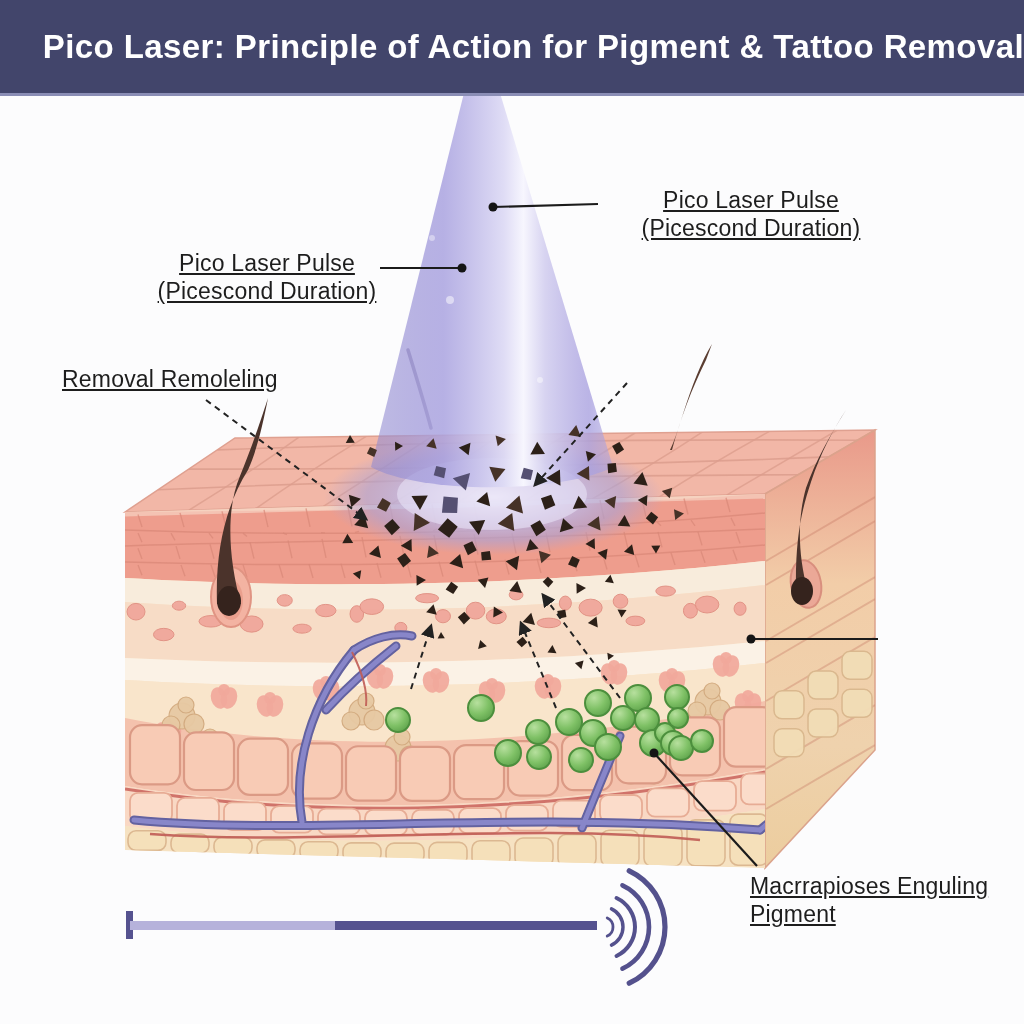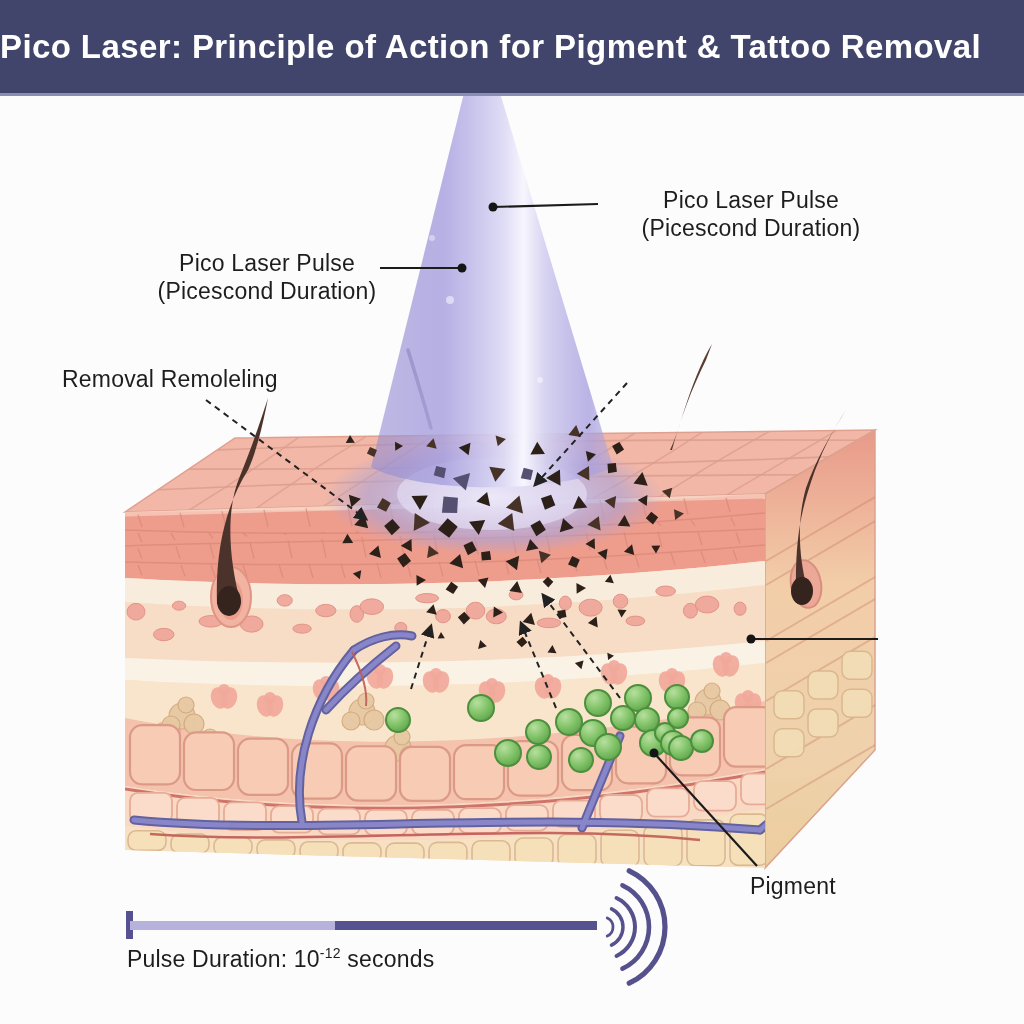--- a/index.html
+++ b/index.html
@@ -1,24 +1,24 @@
 <!DOCTYPE html>
 <html><head>
 <meta charset="utf-8">
 <style>
   html,body{margin:0;padding:0;background:#ffffff;}
   #page{position:relative;width:1024px;height:1024px;background:#fcfcfd;overflow:hidden;
         font-family:"Liberation Sans",sans-serif;}
   #scene{position:absolute;left:0;top:0;}
   .banner{position:absolute;left:0;top:0;width:1024px;height:93px;background:#42456b;
-          border-bottom:3px solid #8a8db5;display:flex;align-items:center;justify-content:flex-start;}
+          border-bottom:3px solid #8a8db5;display:flex;align-items:center;justify-content:flex-end;}
   .banner h1{margin:0;color:#ffffff;font-size:33px;font-weight:600;letter-spacing:.4px;}
   .lbl{position:absolute;color:#1d1d1d;font-size:23px;line-height:28px;letter-spacing:.2px;}
   .lbl.center{text-align:center;}
-  .lbl div{white-space:nowrap;}
+  .lbl div{white-space:nowrap;text-decoration:underline;}
   #pulse-right{left:596px;top:186px;width:310px;}
   #pulse-left{left:148px;top:249px;width:238px;}
   #collagen-left{left:62px;top:365px;}
   #photomech{left:632px;top:365px;}
   #collagen-right{left:884px;top:618px;}
   #macro-label{left:750px;top:872px;}
   #pulse-duration{left:127px;top:939px;font-size:23px;}
   #pulse-duration sup{font-size:14px;}
 </style>
 </head>
@@ -506,18 +506,16 @@
   <div class="lbl center" id="pulse-left">
     <div>Pico Laser Pulse</div>
     <div>(Picescond Duration)</div>
   </div>
   <div class="lbl" id="collagen-left">
     <div>Removal Remoleling</div>
   </div>
   <div class="lbl" id="photomech">
   </div>
   <div class="lbl" id="macro-label">
+    <div>Macrrapioses Enguling</div>
     <div>Pigment</div>
   </div>
-  <div class="lbl" id="pulse-duration">
-    <span>Pulse Duration: 10</span><sup>-12</sup><span> seconds</span>
-  </div>
 </div>
 
 </body></html>

